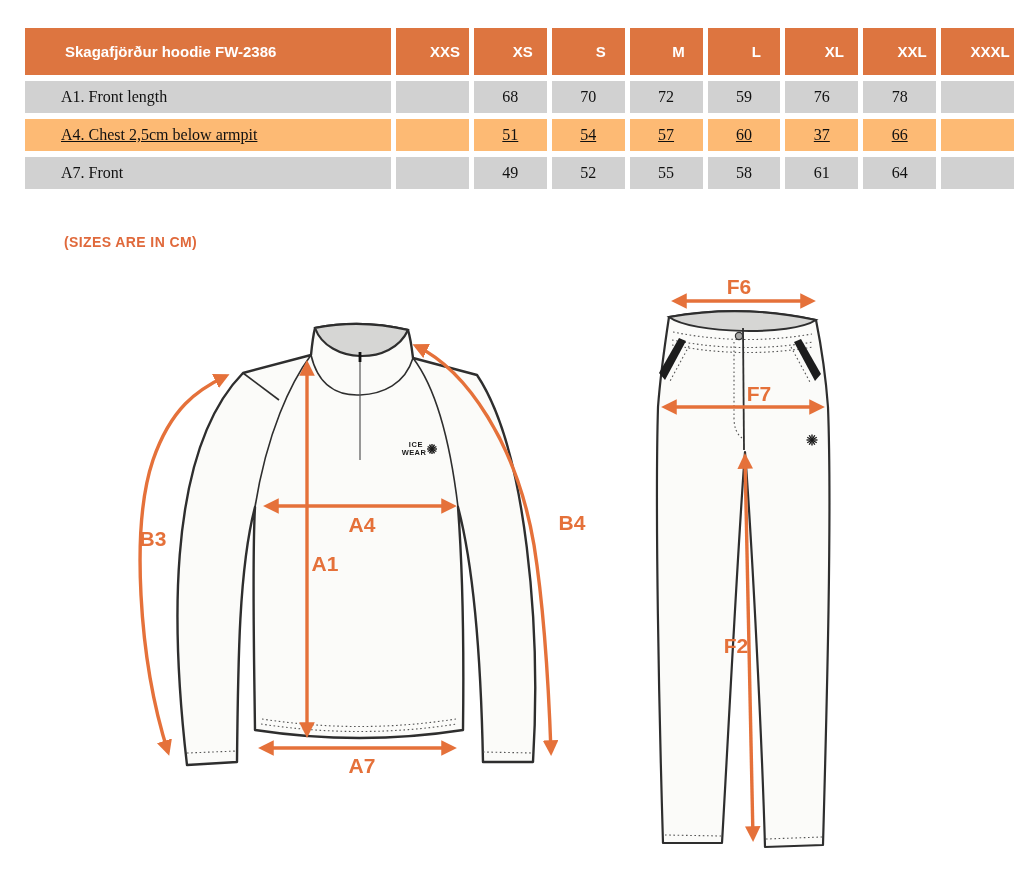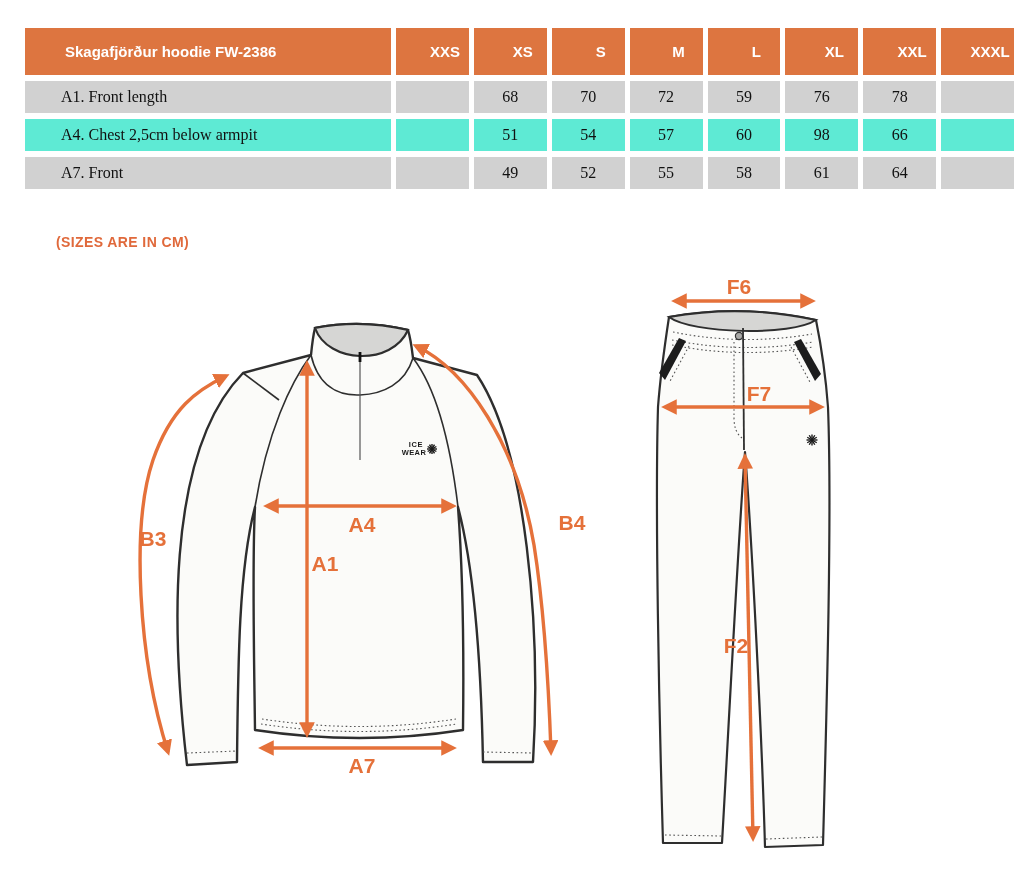--- a/index.html
+++ b/index.html
@@ -9,24 +9,24 @@
   
   table.size-table{position:absolute;left:20px;top:22px;width:999px;
     border-collapse:separate;border-spacing:5px 6px;table-layout:fixed;}
   table.size-table th:first-child{width:325px;}
   table.size-table th{background:#DD7540;color:#ffffff;font-weight:bold;font-size:15px;
     height:45px;text-align:center;font-family:"Liberation Sans",sans-serif;padding-left:26px;}
   table.size-table th.title-cell{text-align:left;padding-left:40px;font-size:15px;}
   table.size-table td{height:30px;text-align:center;font-family:"Liberation Serif",serif;
     font-size:16px;color:#111;}
   table.size-table tr.dark td{background:#D1D1D1;}
-  table.size-table tr.light td{background:#5eead4;}
+  table.size-table tr.light td{background:#fdba74;text-decoration:underline;}
   table.size-table td.label-cell{text-align:left;padding-left:36px;}
 
-  .sizes-note{position:absolute;left:56px;top:234px;color:#E0693B;font-size:14px;
+  .sizes-note{position:absolute;left:64px;top:234px;color:#E0693B;font-size:14px;
     font-weight:600;letter-spacing:.4px;font-family:"Liberation Sans",sans-serif;}
 
   svg{position:absolute;}
   svg.hoodie{left:85px;top:300px;}
   svg.pants{left:635px;top:280px;}
   .arrow{stroke:#E5713A;stroke-width:3.4;fill:none;}
   .alabel{fill:#E5713A;font-family:"Liberation Sans",sans-serif;font-size:21px;font-weight:600;}
   .outline{fill:#FBFBF9;stroke:#2E2E2E;stroke-width:2.4;stroke-linejoin:round;}
   .seam{fill:none;stroke:#2E2E2E;stroke-width:1.6;}
   .stitch{fill:none;stroke:#555;stroke-width:1.1;stroke-dasharray:1.6,2.6;}
@@ -63,21 +63,21 @@
         <td>78</td>
         <td></td>
       </tr>
       <tr class="light">
         <td class="label-cell">A4. Chest 2,5cm below armpit</td>
         <td></td>
         <td>51</td>
         <td>54</td>
         <td>57</td>
         <td>60</td>
-        <td>98</td>
+        <td>37</td>
         <td>66</td>
         <td></td>
       </tr>
       <tr class="dark">
         <td class="label-cell">A7. Front</td>
         <td></td>
         <td>49</td>
         <td>52</td>
         <td>55</td>
         <td>58</td>

